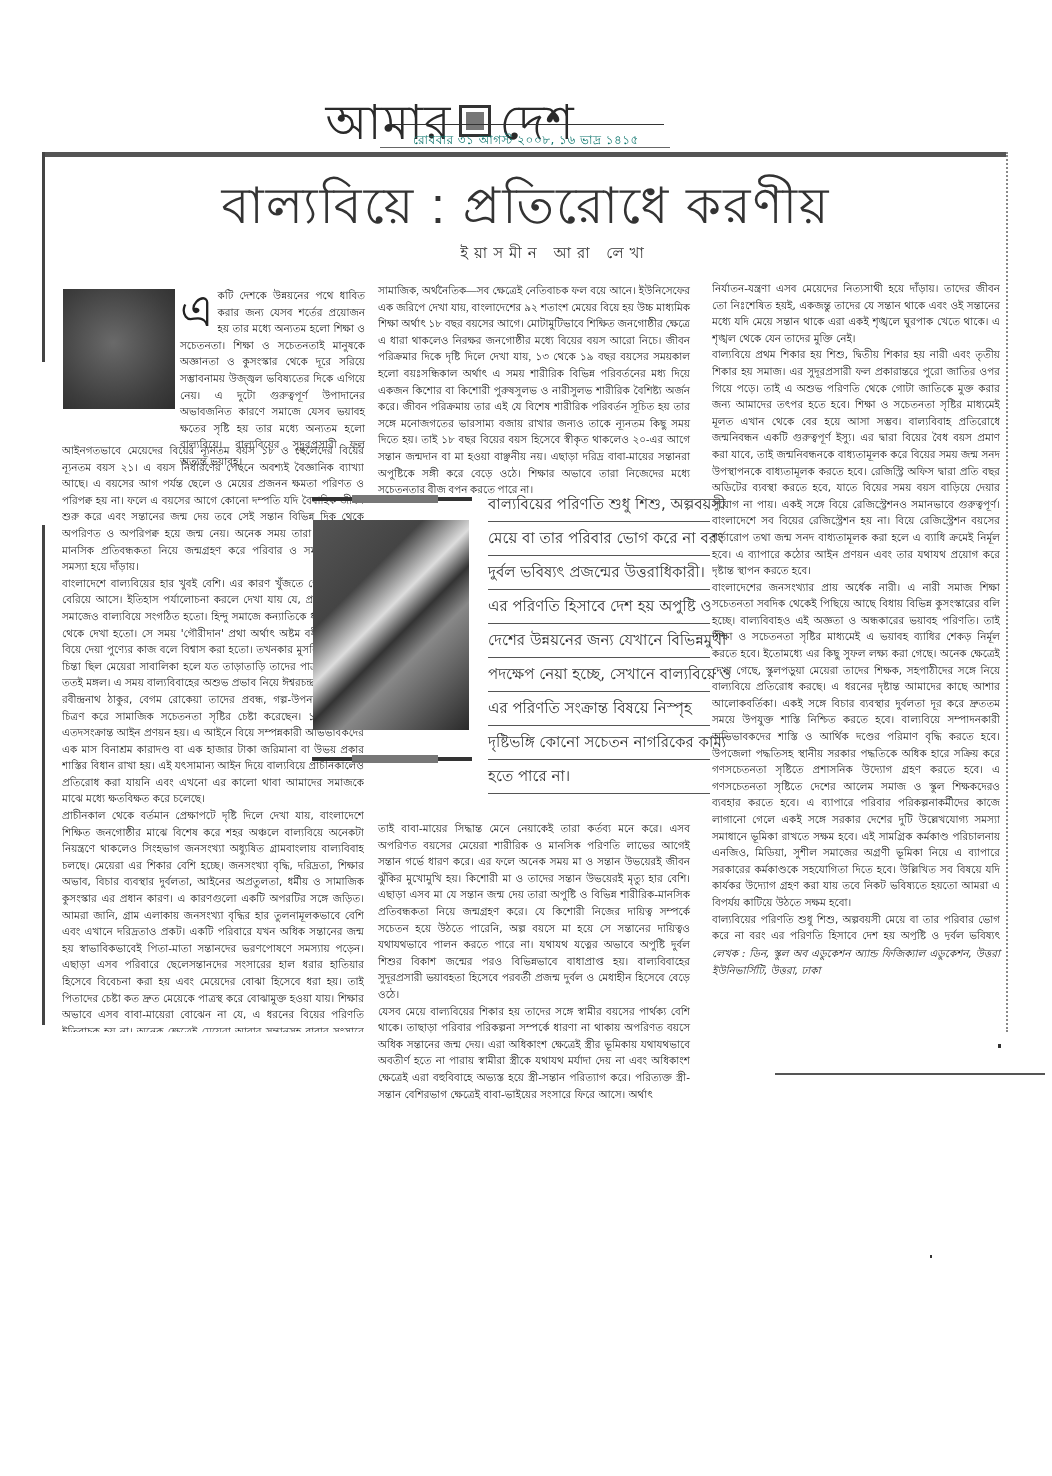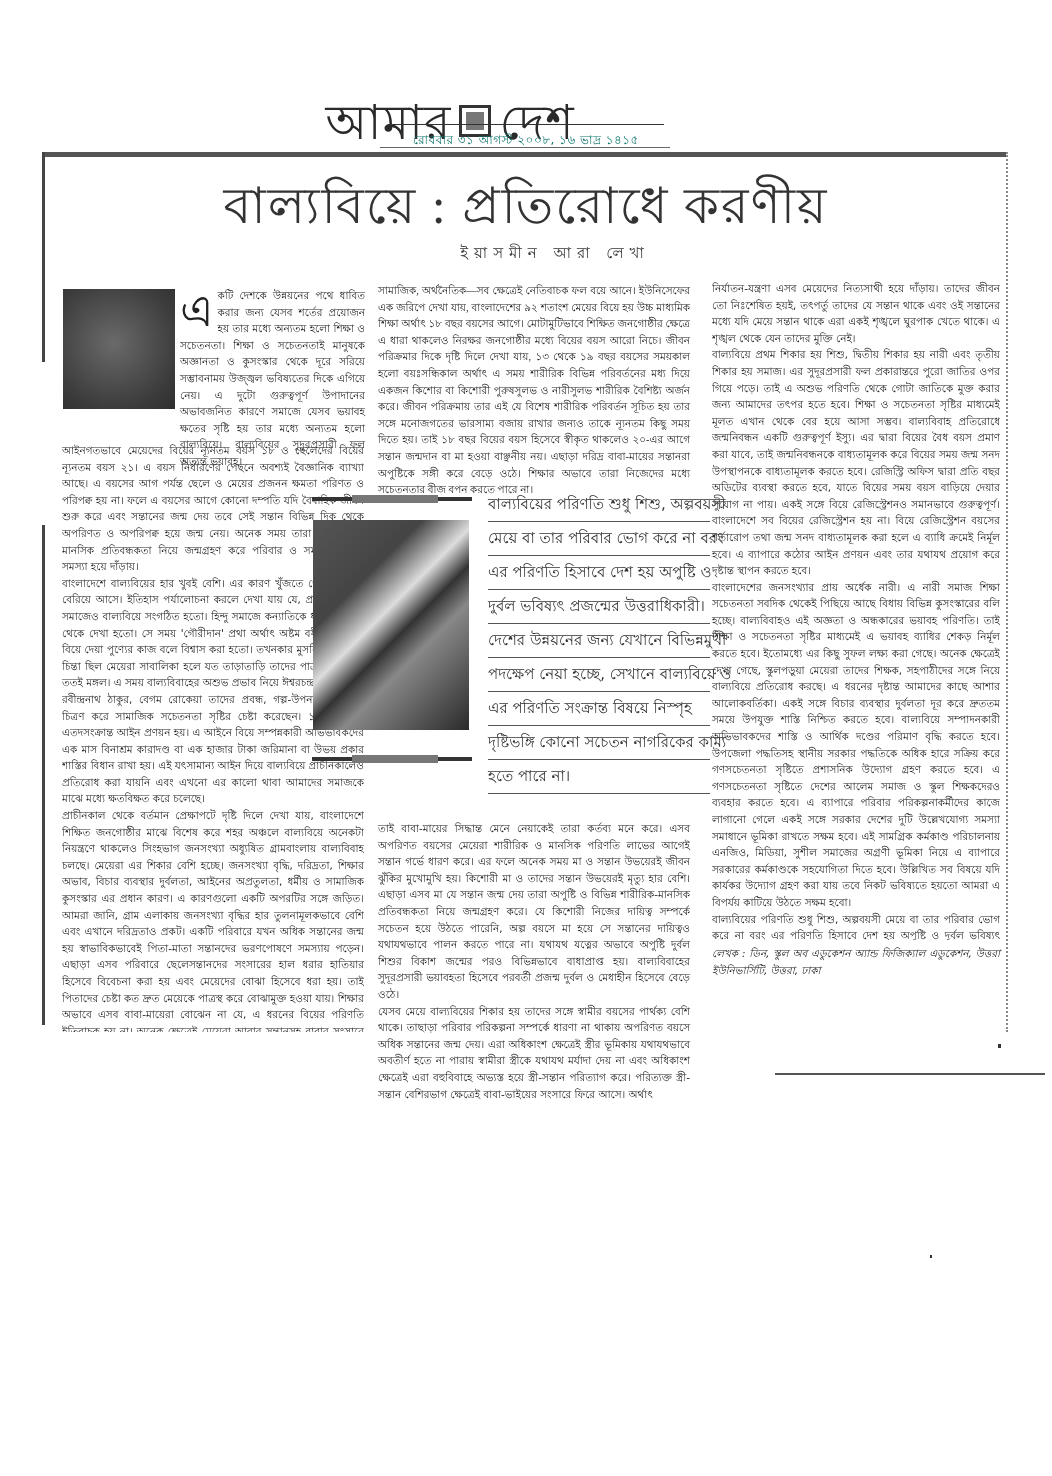--- a/index.html
+++ b/index.html
@@ -22,21 +22,21 @@
   .dateline {
     position: absolute; top: 131px; left: 0; width: 1052px; text-align: center;
     font-size: 12px; color: #0f766e; letter-spacing: 0.5px;
   }
   .frame-top { position: absolute; left: 42px; top: 152px; width: 964px; height: 5px; background: #555; }
   .frame-left { position: absolute; left: 42px; top: 152px; width: 3px; height: 210px; background: #444; }
   .frame-left2 { position: absolute; left: 42px; top: 525px; width: 3px; height: 500px; background: #444; }
   .frame-right { position: absolute; left: 1006px; top: 152px; width: 0; height: 880px; border-left: 2px dotted #888; }
   .headline {
     position: absolute; top: 168px; left: 0; width: 1052px; text-align: center;
-    font-family: Liberation Serif, serif; font-size: 50px; color: #333; font-weight: normal; letter-spacing: 2px;
+    font-family: Liberation Sans, sans-serif; font-size: 50px; color: #333; font-weight: normal; letter-spacing: 2px;
   }
   .byline {
     position: absolute; top: 241px; left: 0; width: 1052px; text-align: center;
     font-size: 15px; color: #333; letter-spacing: 6px; padding-left: 29px;
   }
   .col {
     position: absolute; font-size: 10.4px; line-height: 16.6px; color: #222; text-align: justify;
   }
   .col p { margin: 0; text-indent: 0; }
   .author-photo {
@@ -98,36 +98,36 @@
     <div class="mid"></div>
   </div>
 <div class="photo2"></div>
 <div class="photo2-bar" style="left:312px; top:757px; width:160px;">
     <div class="mid"></div>
   </div>
 
 <div class="pullquote">
   <div class="pq-line">বাল্যবিয়ের পরিণতি শুধু শিশু, অল্পবয়সী</div>
   <div class="pq-line">মেয়ে বা তার পরিবার ভোগ করে না বরং</div>
+  <div class="pq-line">দুর্বল ভবিষ্যৎ প্রজন্মের উত্তরাধিকারী।</div>
   <div class="pq-line">এর পরিণতি হিসাবে দেশ হয় অপুষ্টি ও</div>
-  <div class="pq-line">দুর্বল ভবিষ্যৎ প্রজন্মের উত্তরাধিকারী।</div>
   <div class="pq-line">দেশের উন্নয়নের জন্য যেখানে বিভিন্নমুখী</div>
   <div class="pq-line">পদক্ষেপ নেয়া হচ্ছে, সেখানে বাল্যবিয়ে ও</div>
   <div class="pq-line">এর পরিণতি সংক্রান্ত বিষয়ে নিস্পৃহ</div>
   <div class="pq-line">দৃষ্টিভঙ্গি কোনো সচেতন নাগরিকের কাম্য</div>
   <div class="pq-line">হতে পারে না।</div>
 </div>
 
 <div class="col" style="left:378px; top:820px; width:312px;">
   <p>তাই বাবা-মায়ের সিদ্ধান্ত মেনে নেয়াকেই তারা কর্তব্য মনে করে। এসব অপরিণত বয়সের মেয়েরা শারীরিক ও মানসিক পরিণতি লাভের আগেই সন্তান গর্ভে ধারণ করে। এর ফলে অনেক সময় মা ও সন্তান উভয়েরই জীবন ঝুঁকির মুখোমুখি হয়। কিশোরী মা ও তাদের সন্তান উভয়েরই মৃত্যু হার বেশি। এছাড়া এসব মা যে সন্তান জন্ম দেয় তারা অপুষ্টি ও বিভিন্ন শারীরিক-মানসিক প্রতিবন্ধকতা নিয়ে জন্মগ্রহণ করে। যে কিশোরী নিজের দায়িত্ব সম্পর্কে সচেতন হয়ে উঠতে পারেনি, অল্প বয়সে মা হয়ে সে সন্তানের দায়িত্বও যথাযথভাবে পালন করতে পারে না। যথাযথ যত্নের অভাবে অপুষ্টি দুর্বল শিশুর বিকাশ জন্মের পরও বিভিন্নভাবে বাধাপ্রাপ্ত হয়। বাল্যবিবাহের সুদূরপ্রসারী ভয়াবহতা হিসেবে পরবর্তী প্রজন্ম দুর্বল ও মেধাহীন হিসেবে বেড়ে ওঠে।</p>
   <p>যেসব মেয়ে বাল্যবিয়ের শিকার হয় তাদের সঙ্গে স্বামীর বয়সের পার্থক্য বেশি থাকে। তাছাড়া পরিবার পরিকল্পনা সম্পর্কে ধারণা না থাকায় অপরিণত বয়সে অধিক সন্তানের জন্ম দেয়। এরা অধিকাংশ ক্ষেত্রেই স্ত্রীর ভূমিকায় যথাযথভাবে অবতীর্ণ হতে না পারায় স্বামীরা স্ত্রীকে যথাযথ মর্যাদা দেয় না এবং অধিকাংশ ক্ষেত্রেই এরা বহুবিবাহে অভ্যস্ত হয়ে স্ত্রী-সন্তান পরিত্যাগ করে। পরিত্যক্ত স্ত্রী-সন্তান বেশিরভাগ ক্ষেত্রেই বাবা-ভাইয়ের সংসারে ফিরে আসে। অর্থাৎ</p>
 </div>
 
 <div class="col" style="left:712px; top:280px; width:288px; height:660px; overflow:hidden;">
-  <p>নির্যাতন-যন্ত্রণা এসব মেয়েদের নিত্যসাথী হয়ে দাঁড়ায়। তাদের জীবন তো নিঃশেষিত হয়ই, তৎপর্তু তাদের যে সন্তান থাকে এবং ওই সন্তানের মধ্যে যদি মেয়ে সন্তান থাকে এরা একই শৃঙ্খলে ঘুরপাক খেতে থাকে। এ শৃঙ্খল থেকে যেন তাদের মুক্তি নেই।</p>
+  <p>নির্যাতন-যন্ত্রণা এসব মেয়েদের নিত্যসাথী হয়ে দাঁড়ায়। তাদের জীবন তো নিঃশেষিত হয়ই, একজন্তু তাদের যে সন্তান থাকে এবং ওই সন্তানের মধ্যে যদি মেয়ে সন্তান থাকে এরা একই শৃঙ্খলে ঘুরপাক খেতে থাকে। এ শৃঙ্খল থেকে যেন তাদের মুক্তি নেই।</p>
   <p>বাল্যবিয়ে প্রথম শিকার হয় শিশু, দ্বিতীয় শিকার হয় নারী এবং তৃতীয় শিকার হয় সমাজ। এর সুদূরপ্রসারী ফল প্রকারান্তরে পুরো জাতির ওপর গিয়ে পড়ে। তাই এ অশুভ পরিণতি থেকে গোটা জাতিকে মুক্ত করার জন্য আমাদের তৎপর হতে হবে। শিক্ষা ও সচেতনতা সৃষ্টির মাধ্যমেই মূলত এখান থেকে বের হয়ে আসা সম্ভব। বাল্যবিবাহ প্রতিরোধে জন্মনিবন্ধন একটি গুরুত্বপূর্ণ ইস্যু। এর দ্বারা বিয়ের বৈধ বয়স প্রমাণ করা যাবে, তাই জন্মনিবন্ধনকে বাধ্যতামূলক করে বিয়ের সময় জন্ম সনদ উপস্থাপনকে বাধ্যতামূলক করতে হবে। রেজিস্ট্রি অফিস দ্বারা প্রতি বছর অডিটের ব্যবস্থা করতে হবে, যাতে বিয়ের সময় বয়স বাড়িয়ে দেয়ার সুযোগ না পায়। একই সঙ্গে বিয়ে রেজিস্ট্রেশনও সমানভাবে গুরুত্বপূর্ণ। বাংলাদেশে সব বিয়ের রেজিস্ট্রেশন হয় না। বিয়ে রেজিস্ট্রেশন বয়সের শর্তারোপ তথা জন্ম সনদ বাধ্যতামূলক করা হলে এ ব্যাধি ক্রমেই নির্মূল হবে। এ ব্যাপারে কঠোর আইন প্রণয়ন এবং তার যথাযথ প্রয়োগ করে দৃষ্টান্ত স্থাপন করতে হবে।</p>
   <p>বাংলাদেশের জনসংখ্যার প্রায় অর্ধেক নারী। এ নারী সমাজ শিক্ষা সচেতনতা সবদিক থেকেই পিছিয়ে আছে বিধায় বিভিন্ন কুসংস্কারের বলি হচ্ছে। বাল্যবিবাহও এই অজ্ঞতা ও অন্ধকারের ভয়াবহ পরিণতি। তাই শিক্ষা ও সচেতনতা সৃষ্টির মাধ্যমেই এ ভয়াবহ ব্যাধির শেকড় নির্মূল করতে হবে। ইতোমধ্যে এর কিছু সুফল লক্ষ্য করা গেছে। অনেক ক্ষেত্রেই দেখা গেছে, স্কুলপড়ুয়া মেয়েরা তাদের শিক্ষক, সহপাঠীদের সঙ্গে নিয়ে বাল্যবিয়ে প্রতিরোধ করছে। এ ধরনের দৃষ্টান্ত আমাদের কাছে আশার আলোকবর্তিকা। একই সঙ্গে বিচার ব্যবস্থার দুর্বলতা দূর করে দ্রুততম সময়ে উপযুক্ত শাস্তি নিশ্চিত করতে হবে। বাল্যবিয়ে সম্পাদনকারী অভিভাবকদের শাস্তি ও আর্থিক দণ্ডের পরিমাণ বৃদ্ধি করতে হবে। উপজেলা পদ্ধতিসহ স্থানীয় সরকার পদ্ধতিকে অধিক হারে সক্রিয় করে গণসচেতনতা সৃষ্টিতে প্রশাসনিক উদ্যোগ গ্রহণ করতে হবে। এ গণসচেতনতা সৃষ্টিতে দেশের আলেম সমাজ ও স্কুল শিক্ষকদেরও ব্যবহার করতে হবে। এ ব্যাপারে পরিবার পরিকল্পনাকর্মীদের কাজে লাগানো গেলে একই সঙ্গে সরকার দেশের দুটি উল্লেখযোগ্য সমস্যা সমাধানে ভূমিকা রাখতে সক্ষম হবে। এই সামগ্রিক কর্মকাণ্ড পরিচালনায় এনজিও, মিডিয়া, সুশীল সমাজের অগ্রণী ভূমিকা নিয়ে এ ব্যাপারে সরকারের কর্মকাণ্ডকে সহযোগিতা দিতে হবে। উল্লিখিত সব বিষয়ে যদি কার্যকর উদ্যোগ গ্রহণ করা যায় তবে নিকট ভবিষ্যতে হয়তো আমরা এ বিপর্যয় কাটিয়ে উঠতে সক্ষম হবো।</p>
   <p>বাল্যবিয়ের পরিণতি শুধু শিশু, অল্পবয়সী মেয়ে বা তার পরিবার ভোগ করে না বরং এর পরিণতি হিসাবে দেশ হয় অপুষ্টি ও দুর্বল ভবিষ্যৎ প্রজন্মের উত্তরাধিকারী। দেশের উন্নয়নের জন্য যেখানে বিভিন্নমুখী পদক্ষেপ নেয়া হচ্ছে, সেখানে বাল্যবিয়ে ও এর পরিণতি সংক্রান্ত বিষয়ে নিস্পৃহ দৃষ্টিভঙ্গি কোনো সচেতন নাগরিকের কাম্য হতে পারে না। এটিকে নারী ইস্যু না ভেবে জাতিগত ইস্যু হিসাবে শনাক্ত করে এ ব্যাপারে দৃঢ় পদক্ষেপ নিতে সময়ক্ষেপণ করা কোনো মতেই উচিত হবে না।</p>
 </div>
 <div class="col sig" style="left:712px; top:945px; width:288px;">লেখক : ডিন, স্কুল অব এডুকেশন অ্যান্ড ফিজিক্যাল এডুকেশন, উত্তরা ইউনিভার্সিটি, উত্তরা, ঢাকা</div>
 
 <div class="bottom-rule"></div>
 <div class="speck" style="left:998px; top:1044px;"></div>
 <div class="speck" style="left:930px; top:1255px; width:2px; height:3px;"></div>
 

